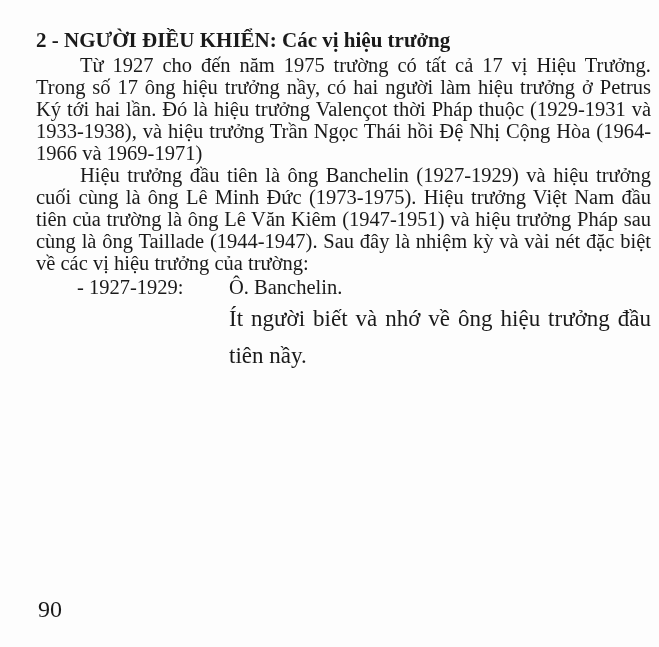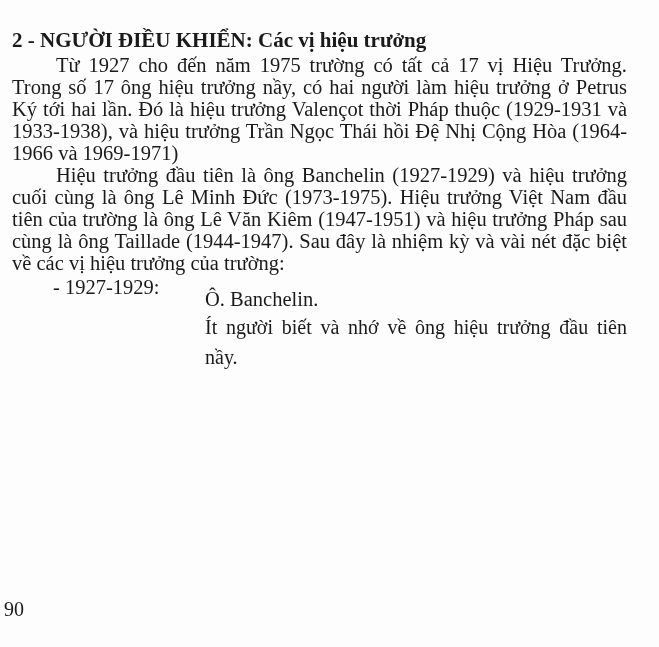--- a/index.html
+++ b/index.html
@@ -1,35 +1,35 @@
 <!DOCTYPE html>
 <html><head>
   <meta charset="utf-8">
   <style>
     html, body { margin:0; padding:0; }
     body {
       width:659px; height:647px; background:#fdfdfd; position:relative; overflow:hidden;
       font-family:"Liberation Serif", serif; color:#1a1a1a;
     }
-    .page { position:absolute; left:12px; top:26px; width:615px; }
+    .page { position:absolute; left:36px; top:26px; width:615px; }
     .title {
       font-weight:bold; font-size:21px; line-height:28px; margin:0; white-space:nowrap;
     }
     .para {
       font-size:20.5px; line-height:22px; margin:0; text-align:justify; text-indent:44px;
     }
     .list { margin:0; padding:0; list-style:none; }
     .entry { position:relative; }
     .entry-head { display:flex; font-size:20.5px; line-height:26.2px; }
     .entry-date { width:193px; padding-left:41px; box-sizing:border-box; flex:none; white-space:nowrap; }
-    .entry-name { flex:1;margin-top:12px; }
+    .entry-name { flex:1; }
     .entry-desc {
-      margin-left:193px; font-size:20px; line-height:30px; text-align:justify;
+      margin-left:193px; font-size:23px; line-height:37px; text-align:justify;
     }
-    .pageno { position:absolute; left:4px; top:596px; font-size:20px; line-height:26px; }
+    .pageno { position:absolute; left:38px; top:596px; font-size:24px; line-height:26px; }
   </style>
 </head>
 <body>
 
 <div class="page">
   <h2 class="title">2 - NGƯỜI ĐIỀU KHIỂN: Các vị hiệu trưởng</h2>
   <p class="para">Từ 1927 cho đến năm 1975 trường có tất cả 17 vị Hiệu Trưởng. Trong số 17 ông hiệu trưởng nầy, có hai người làm hiệu trưởng ở Petrus Ký tới hai lần. Đó là hiệu trưởng Valençot thời Pháp thuộc (1929-1931 và 1933-1938), và hiệu trưởng Trần Ngọc Thái hồi Đệ Nhị Cộng Hòa (1964-1966 và 1969-1971)</p>
   <p class="para">Hiệu trưởng đầu tiên là ông Banchelin (1927-1929) và hiệu trưởng cuối cùng là ông Lê Minh Đức (1973-1975). Hiệu trưởng Việt Nam đầu tiên của trường là ông Lê Văn Kiêm (1947-1951) và hiệu trưởng Pháp sau cùng là ông Taillade (1944-1947). Sau đây là nhiệm kỳ và vài nét đặc biệt về các vị hiệu trưởng của trường:</p>
 
   <ul class="list">

